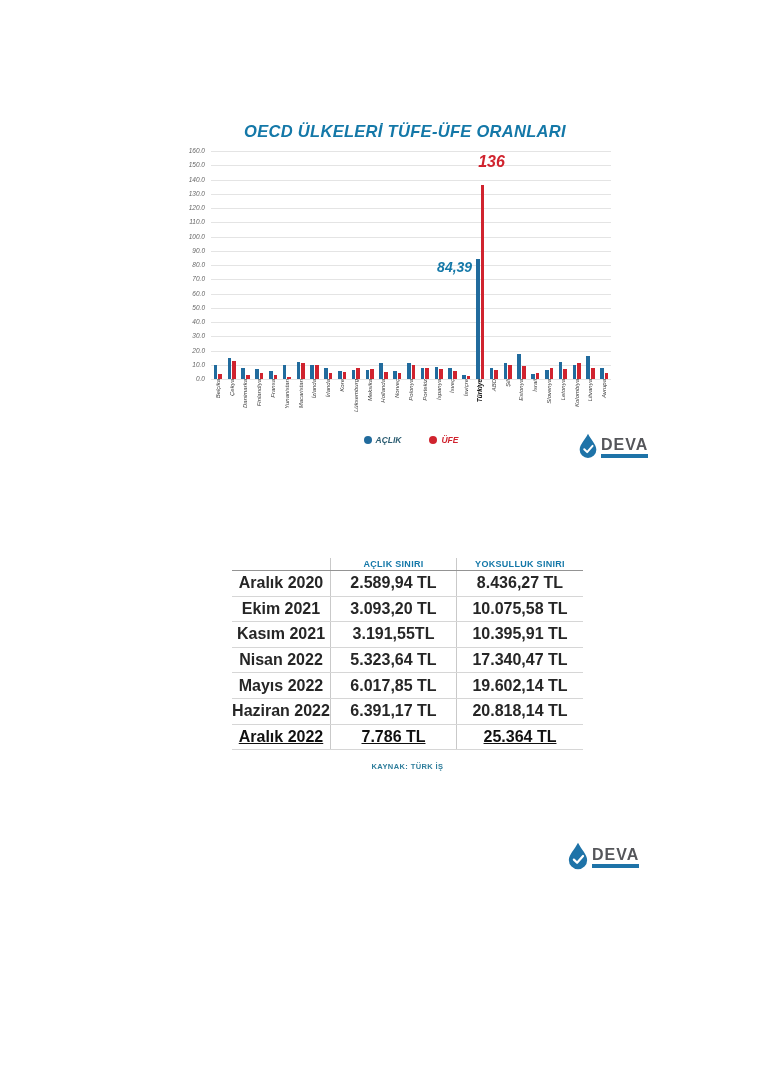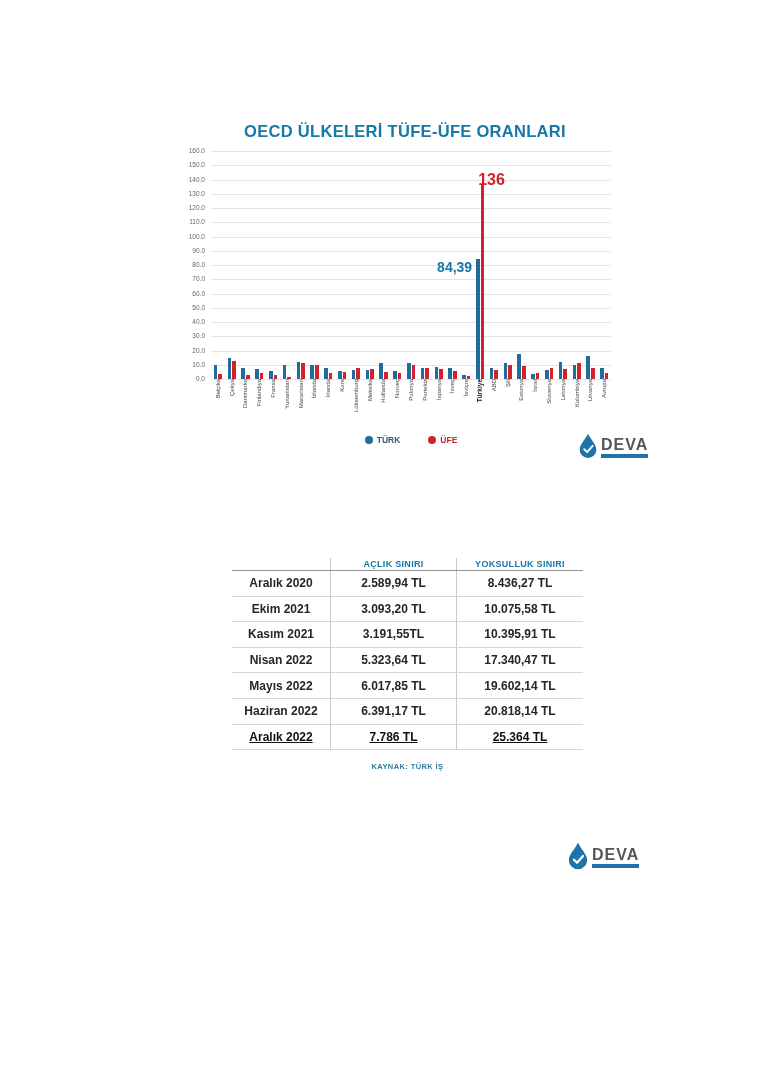--- a/index.html
+++ b/index.html
@@ -1,20 +1,20 @@
 <!DOCTYPE html>
 <html><head>
 <meta charset="utf-8">
 <style>
   html,body{margin:0;padding:0;background:#ffffff;}
   #page{position:relative;width:764px;height:1080px;background:#ffffff;overflow:hidden;
         font-family:"Liberation Sans", sans-serif;}
 
   
-  #chart-section{position:absolute;left:175px;top:122px;width:460px;}
+  #chart-section{position:absolute;left:175px;top:122px;width:460px;font-style:italic;}
   .chart-title{color:#1478a8;font-size:16.5px;font-weight:bold;letter-spacing:.3px;
                text-align:center;margin:0 0 10px 0;}
   .chart-body{display:flex;}
   .y-axis{position:relative;width:36px;height:228px;}
   .ytick{position:absolute;right:6px;font-size:6.5px;color:#666;line-height:8px;}
   .plot{position:relative;width:400px;height:228px;}
   .gridline{position:absolute;left:0;right:0;height:1px;background:#e4e4e4;}
   .bars-row{position:absolute;inset:0;display:flex;align-items:flex-end;z-index:2;}
   .bar-slot{position:relative;flex:1;display:flex;align-items:flex-end;justify-content:center;gap:1px;height:100%;}
   .bar{width:3.6px;}
@@ -38,21 +38,21 @@
   .deva-word{font-size:16px;font-weight:bold;color:#55565a;letter-spacing:1px;line-height:1;}
   .deva-bar{height:4px;background:#1e73a8;margin-top:1px;width:100%;}
 
   
   #table-section{position:absolute;left:232px;top:546px;width:351px;}
   .thead,.trow{display:grid;grid-template-columns:98px 126px 127px;}
   .thead{height:24px;border-bottom:1.5px solid #949494;}
   .thcell{display:flex;align-items:center;justify-content:center;color:#1478a8;
           font-size:9px;font-weight:bold;letter-spacing:.3px;margin-top:12px;}
   .trow{height:24.6px;border-bottom:1px solid #d6d6d6;}
-  .tcell{display:flex;align-items:center;justify-content:center;font-size:12px;
+  .tcell{display:flex;align-items:center;justify-content:center;font-size:16px;
          font-weight:bold;color:#262626;}
   .c1,.c2{border-left:1px solid #c9c9c9;}
   .trow.last .tcell{font-weight:bold;color:#111;text-decoration:underline;}
   .source-line{text-align:center;margin-top:12px;font-size:7.5px;font-weight:bold;
                color:#2e7d9b;letter-spacing:.4px;}
 </style>
 </head>
 <body>
 
 <div id="page">
@@ -174,21 +174,21 @@
               <div class="bar" style="height: 7.8375px; background: rgb(208, 35, 46);"></div>
             </div>
             <div class="bar-slot">
               <div class="bar" style="height: 3.5625px; background: rgb(33, 107, 157);"></div>
               <div class="bar" style="height: 2.85px; background: rgb(208, 35, 46);"></div>
             </div>
             <div class="bar-slot">
               <div class="bar" style="height: 120.256px; background: rgb(33, 107, 157);"></div>
               <div class="bar" style="height: 193.8px; background: rgb(208, 35, 46);"></div>
               <span class="ann ann-left" style="bottom: 105.256px;">84,39</span>
-              <span class="ann ann-above" style="bottom: 191px;">136</span>
+              <span class="ann ann-above" style="bottom: 209px;">136</span>
             </div>
             <div class="bar-slot">
               <div class="bar" style="height: 11.4px; background: rgb(33, 107, 157);"></div>
               <div class="bar" style="height: 9.2625px; background: rgb(208, 35, 46);"></div>
             </div>
             <div class="bar-slot">
               <div class="bar" style="height: 15.675px; background: rgb(33, 107, 157);"></div>
               <div class="bar" style="height: 13.5375px; background: rgb(208, 35, 46);"></div>
             </div>
             <div class="bar-slot">
@@ -309,21 +309,21 @@
           <span class="xlabel">Litvanya</span>
         </div>
         <div class="xlabel-cell">
           <span class="xlabel">Avrupa</span>
         </div>
       </div>
 
     <div class="legend-row">
       <div class="legend-item">
         <span class="legend-dot" style="background: rgb(33, 107, 157);"></span>
-        <span class="legend-label-tufe">TÜRK</span>
+        <span class="legend-label-tufe">AÇLIK</span>
       </div>
       <div class="legend-item">
         <span class="legend-dot" style="background: rgb(208, 35, 46);"></span>
         <span class="legend-label-ufe">ÜFE</span>
       </div>
     </div>
   </div>
 
   <div class="deva-logo" style="left:578px;top:432px;">
     <span>

